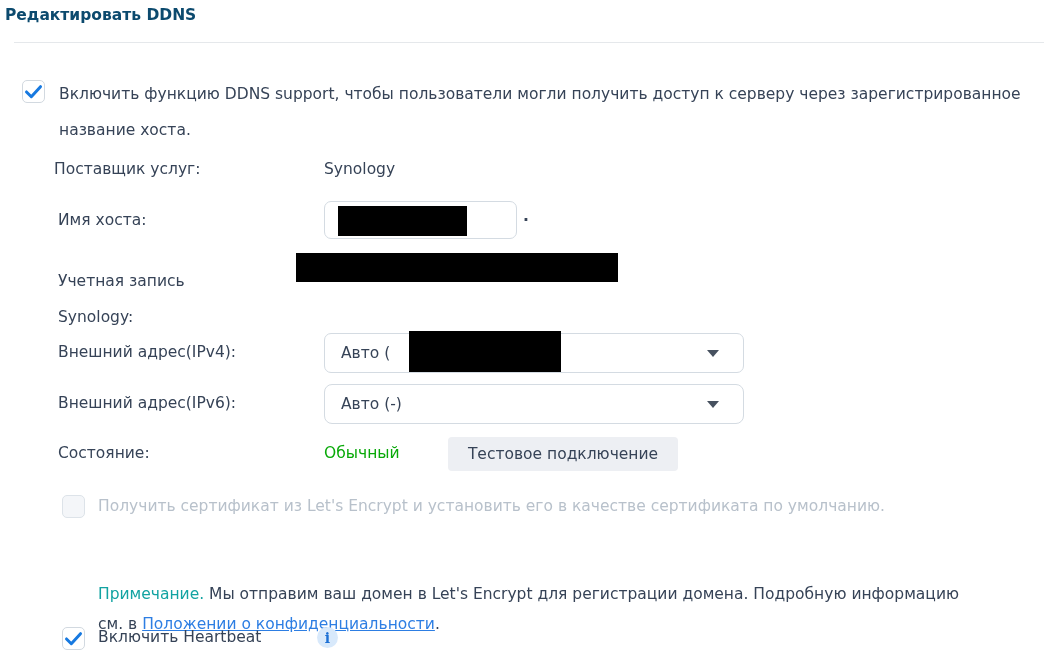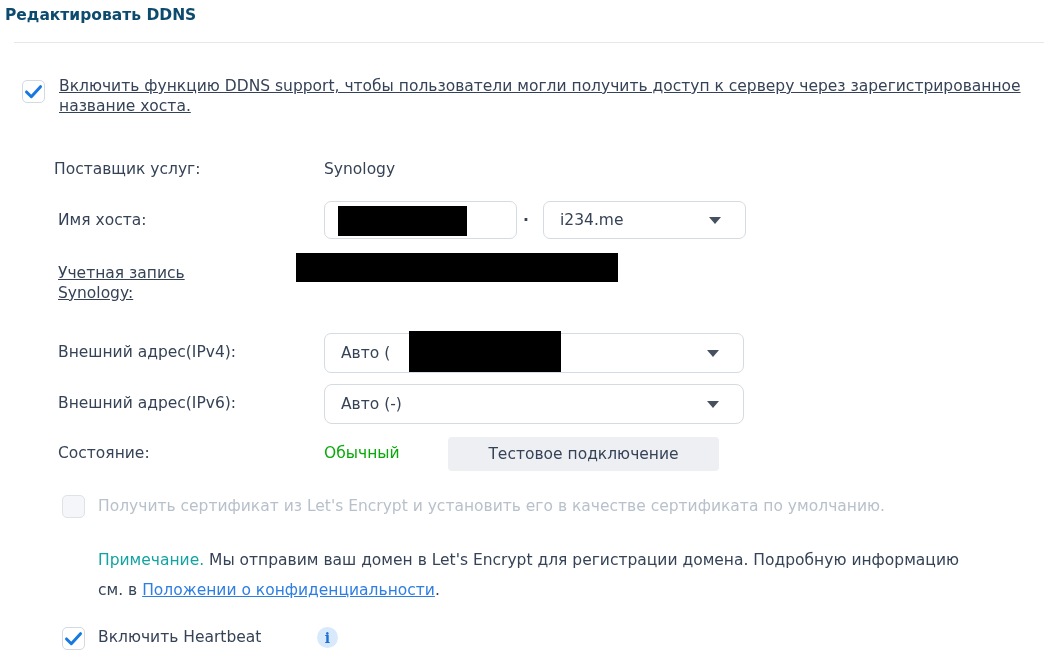--- a/index.html
+++ b/index.html
@@ -18,21 +18,21 @@
   .divider{left:14px;top:42px;right:0;height:1px;background:#e5e8eb;}
   
   .checkbox{
     width:23px;height:23px;box-sizing:border-box;
     border:1px solid #d2d9e0;border-radius:5px;background:#fff;
     display:flex;align-items:center;justify-content:center;
   }
   .checkbox.disabled{background:#f4f6f9;border-color:#dde3e9;}
   .checkbox svg{display:block;}
   
-  .txt{line-height:20px;text-decoration:underline;}
+  .txt{line-height:36px;}
   .lbl{color:#364357;}
   
   .field{
     box-sizing:border-box;background:#fff;
     border:1px solid #d4dbe2;border-radius:7px;
   }
   .select{cursor:pointer;}
   .select .sel-text{position:absolute;left:16px;top:50%;transform:translateY(-50%);white-space:nowrap;}
   .arrow{
     position:absolute;right:24px;top:50%;margin-top:-3px;
@@ -43,21 +43,21 @@
   .redact{background:#000;}
   .status-ok{color:#08a908;}
   .btn{
     box-sizing:border-box;height:34px;border:none;border-radius:4px;
     background:#edeff3;color:#364357;font-size:15.5px;
     font-family:"DejaVu Sans","Liberation Sans",sans-serif;
     display:flex;align-items:center;justify-content:center;
     cursor:pointer;
   }
   .disabled-txt{color:#b8c1cb;white-space:nowrap;}
-  .note{line-height:30px;width:880px;}
+  .note{line-height:30px;width:880px;margin-top:34px;}
   .note-title{color:#13a3a2;}
   .note-link{color:#2d7ee3;text-decoration:underline;cursor:pointer;}
   .info-badge{
     width:21px;height:21px;border-radius:50%;
     background:#d8e9fb;color:#1c6fd4;
     font-family:"DejaVu Serif","Liberation Serif",serif;
     font-weight:bold;font-size:14px;
     display:flex;align-items:center;justify-content:center;
     cursor:pointer;
   }
@@ -80,44 +80,40 @@
   <div class="abs txt" style="left:59px;top:76px;width:975px;">Включить функцию DDNS support, чтобы пользователи могли получить доступ к серверу через зарегистрированное название хоста.</div>
 
   <div class="abs lbl" style="left:54px;top:160px;">Поставщик услуг:</div>
   <div class="abs" style="left:324px;top:160px;">Synology</div>
 
   <div class="abs lbl" style="left:58px;top:211px;">Имя хоста:</div>
   <div class="abs field" style="left:324px;top:201px;width:193px;height:38px;">
     <div class="abs redact" style="left:13px;top:4px;width:129px;height:30px;"></div>
   </div>
   <div class="abs" style="left:523px;top:207px;font-weight:bold;">.</div>
-  <div class="abs field select" style="left:543px;top:201px;width:203px;height:38px;">
-    <span class="sel-text">i234.me</span>
-    <span class="arrow"></span>
-  </div>
 
   <div class="abs lbl txt" style="left:58px;top:263px;width:185px;">Учетная запись Synology:</div>
   <div class="abs redact" style="left:296px;top:253px;width:322px;height:29px;"></div>
 
   <div class="abs lbl" style="left:58px;top:343px;">Внешний адрес(IPv4):</div>
   <div class="abs field select" style="left:324px;top:333px;width:420px;height:40px;padding-left:8px;">
     <span class="sel-text">Авто (</span>
     <span class="abs redact" style="left:84px;top:-3px;width:152px;height:41px;"></span>
     <span class="arrow"></span>
   </div>
 
   <div class="abs lbl" style="left:58px;top:394px;">Внешний адрес(IPv6):</div>
   <div class="abs field select" style="left:324px;top:384px;width:420px;height:40px;border-radius:8px;">
     <span class="sel-text">Авто (-)</span>
     <span class="arrow"></span>
   </div>
 
   <div class="abs lbl" style="left:58px;top:444px;">Состояние:</div>
   <div class="abs status-ok" style="left:324px;top:444px;">Обычный</div>
-  <button class="abs btn" style="left:448px;top:437px;width:271px;">Тестовое подключение</button>
+  <button class="abs btn" style="left:448px;top:437px;width:230px;">Тестовое подключение</button>
 
   <div class="abs checkbox disabled" style="left:62px;top:495px;"></div>
   <div class="abs disabled-txt" style="left:98px;top:497px;">Получить сертификат из Let's Encrypt и установить его в качестве сертификата по умолчанию.</div>
 
   <div class="abs note" style="left:98px;top:545px;">
     <span class="note-title">Примечание.</span><span> Мы отправим ваш домен в Let's Encrypt для регистрации домена. Подробную информацию см. в </span><span class="note-link">Положении о конфиденциальности</span><span>.</span>
   </div>
 
   <div class="abs checkbox" style="left:62px;top:627px;">
     <span>

